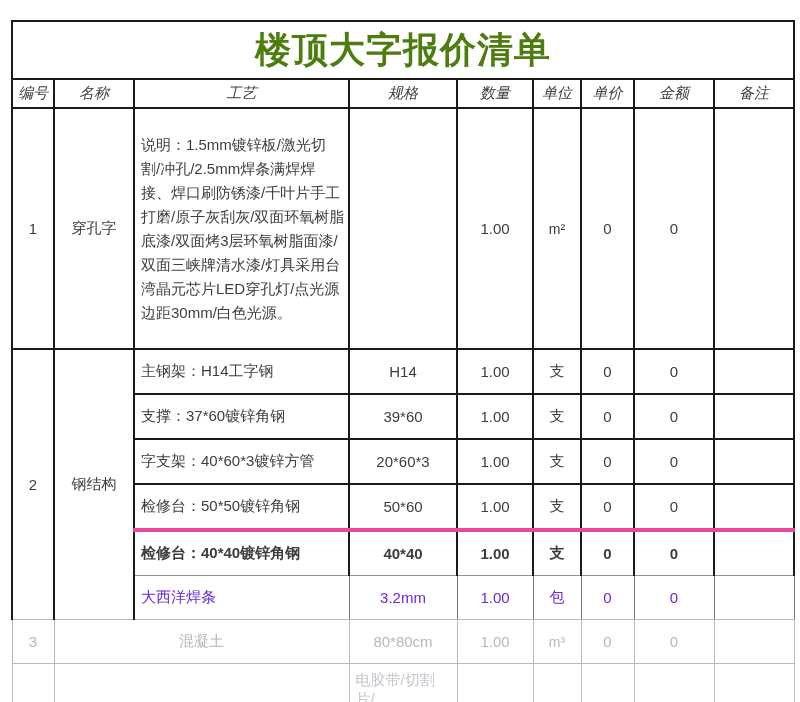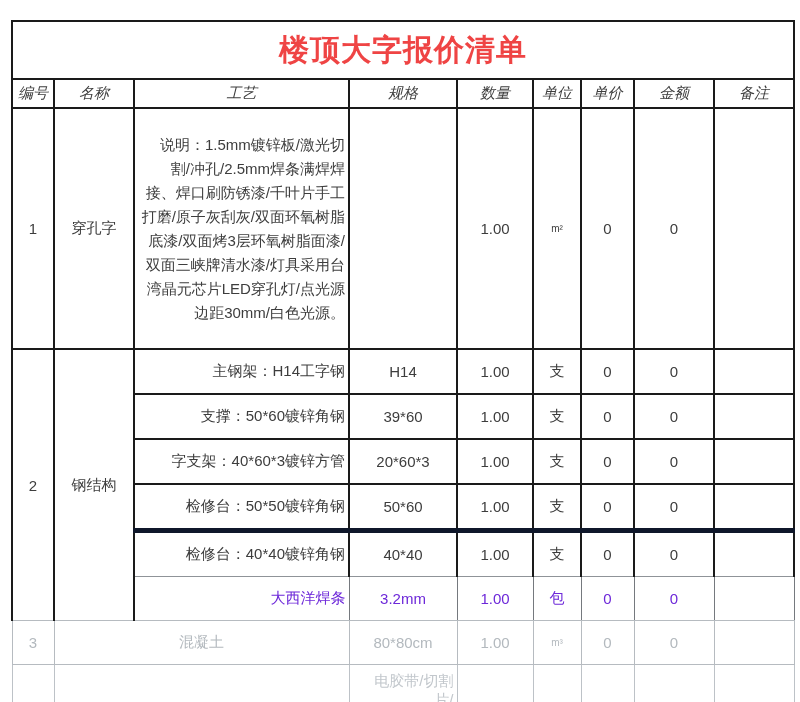--- a/index.html
+++ b/index.html
@@ -11,44 +11,44 @@
   table{
     border-collapse:collapse;table-layout:fixed;width:782px;
   }
   td{
     border:2px solid #1a1a1a;
     font-size:15px;color:#3d3d3d;
     text-align:center;vertical-align:middle;
     padding:0;overflow:hidden;
     word-break:break-all;
   }
-  .ta-l{text-align:right;padding-left:6px;padding-right:3px;}
+  .ta-l{text-align:left;padding-left:6px;padding-right:3px;}
   
-  .r-title td{height:56px;font-size:30px;font-weight:bold;color:#ef4444;letter-spacing:1px;}
+  .r-title td{height:56px;font-size:36px;font-weight:bold;color:#4d7c0f;letter-spacing:1px;}
   
   .r-header td{height:27px;font-style:italic;}
   
   .r-item1 td{height:231px;}
   .process-long{line-height:24px;padding-top:4px;padding-bottom:4px;}
   
   .r-s0 td,.r-s1 td,.r-s2 td,.r-s3 td,.r-s4 td,.r-s5 td{height:43px;margin-left:34px;}
   .r-s3 td{border-bottom:4px solid #ec4899;}
-  .r-s4 td{border-top:5px solid #0f172a;border-bottom:1px solid #8f9398;}
+  .r-s4 td{border-top:3px solid #0f172a;border-bottom:1px solid #8f9398;font-weight:bold;}
   .r-s5 td{
     border-top:1px solid #8f9398;
     border-bottom:1px solid #b6bbc0;
     border-left:1px solid #75797e;border-right:1px solid #75797e;
     color:#6d28d9;
   }
   .span-cell{border-bottom:1px solid #b6bbc0;}
   
   .r-item3 td{height:43px;border:1px solid #b6bbc0;color:#b3b9be;}
   .r-partial td{height:44px;border:1px solid #bdc2c7;border-bottom:none;color:#c2c7cc;}
   .va-t{vertical-align:top;padding-top:7px;}
-  .unit-sm{font-size:10px;}
+  .unit-sm{font-size:14px;}
 </style>
 </head>
 <body>
 
 <div class="sheet">
   <table>
     <colgroup>
       <col style="width:42px">
         <col style="width:80px">
         <col style="width:215px">
@@ -95,21 +95,21 @@
       <td class="ta-l">主钢架：H14工字钢</td>
       <td>H14</td>
       <td>1.00</td>
       <td>支</td>
       <td>0</td>
       <td>0</td>
       <td></td>
     </tr>
 
     <tr class="r-s1">
-      <td class="ta-l">支撑：50*60镀锌角钢</td>
+      <td class="ta-l">支撑：37*60镀锌角钢</td>
       <td>39*60</td>
       <td>1.00</td>
       <td>支</td>
       <td>0</td>
       <td>0</td>
       <td></td>
     </tr>
 
     <tr class="r-s2">
       <td class="ta-l">字支架：40*60*3镀锌方管</td>

